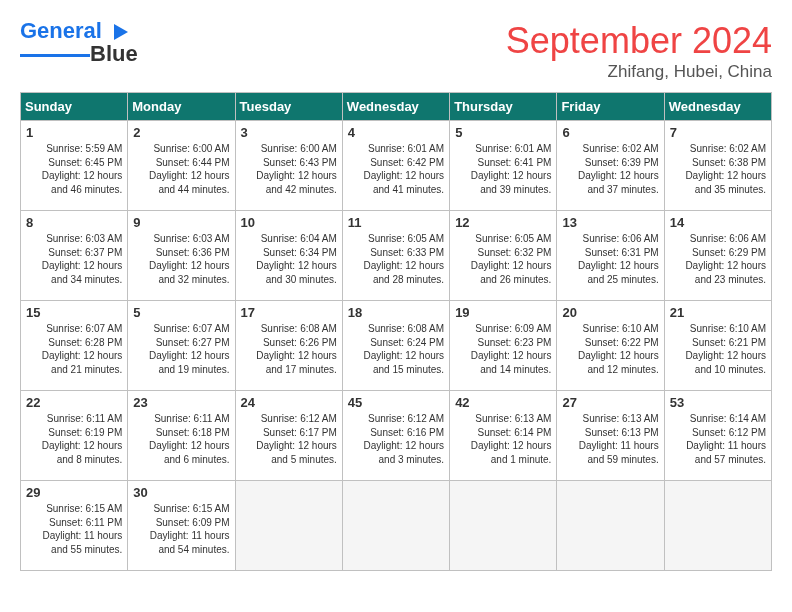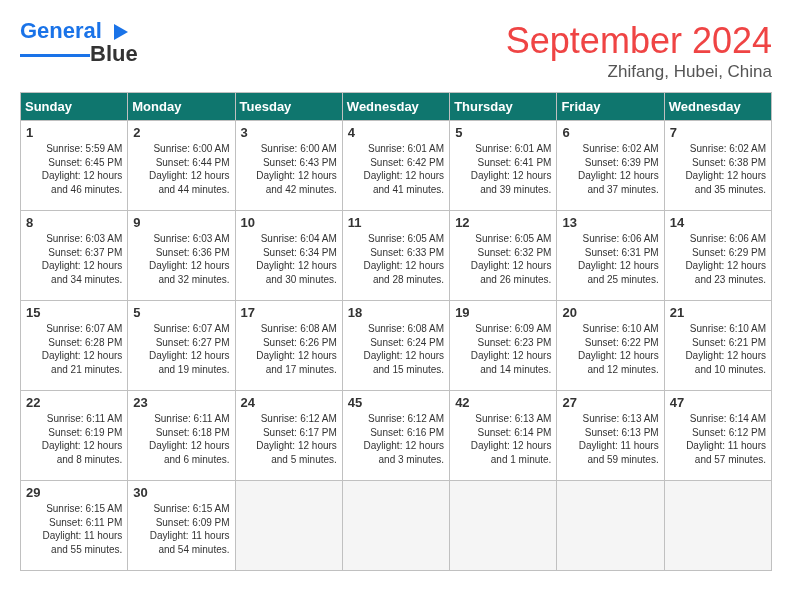--- a/index.html
+++ b/index.html
@@ -340,21 +340,21 @@
         </td>
         <td>
           <span class="day-number">27</span>
         <div class="day-info">
           Sunrise: 6:13 AM<br>
           Sunset: 6:13 PM<br>
           Daylight: 11 hours and 59 minutes.
         </div>
         </td>
         <td>
-          <span class="day-number">47</span>
+          <span class="day-number">53</span>
         <div class="day-info">
           Sunrise: 6:14 AM<br>
           Sunset: 6:12 PM<br>
           Daylight: 11 hours and 57 minutes.
         </div>
         </td>
       </tr>
       <tr>
         <td>
           <span class="day-number">29</span>

